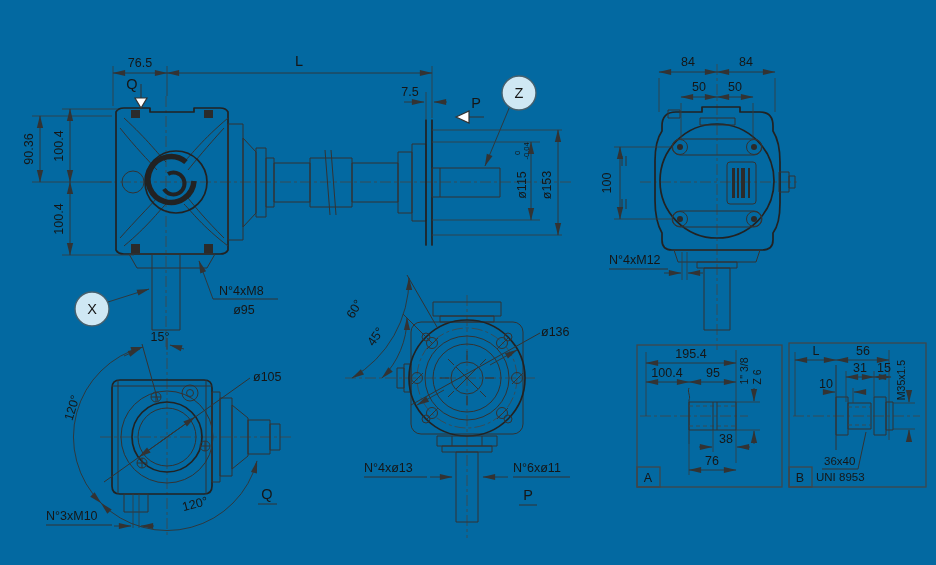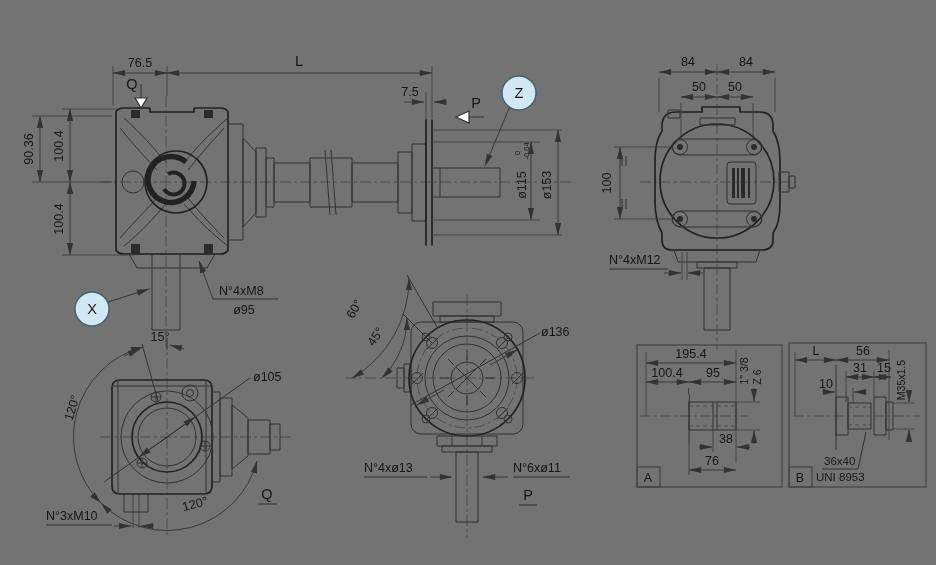--- a/index.html
+++ b/index.html
@@ -1,16 +1,16 @@
 <!DOCTYPE html>
 <html><head>
 <meta charset="utf-8">
 <style>
   html,body{margin:0;padding:0;background:#fff;}
-  #stage{position:relative;width:936px;height:565px;background:#737373;overflow:hidden;}
+  #stage{position:relative;width:936px;height:565px;background:#0369a1;overflow:hidden;}
   svg{display:block;}
   text{font-family:"Liberation Sans","DejaVu Sans",sans-serif;fill:#161616;}
   .tx{font-size:12.5px;text-anchor:middle;}
   .txs{font-size:7.5px;text-anchor:middle;}
   .txb{font-size:14.5px;text-anchor:middle;}
   .txl{font-size:12.5px;text-anchor:start;}
   .o{stroke:#222;fill:none;stroke-width:1.7;stroke-linejoin:round;stroke-linecap:round;}
   .t{stroke:#333;fill:none;stroke-width:1;stroke-linejoin:round;}
   .e{stroke:#3a3a3a;fill:none;stroke-width:0.8;}
   .dim{stroke:#333;fill:none;stroke-width:0.9;marker-start:url(#arS);marker-end:url(#ar);}

